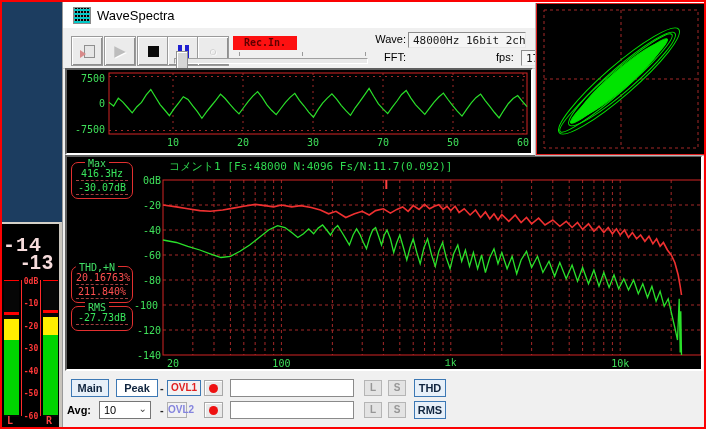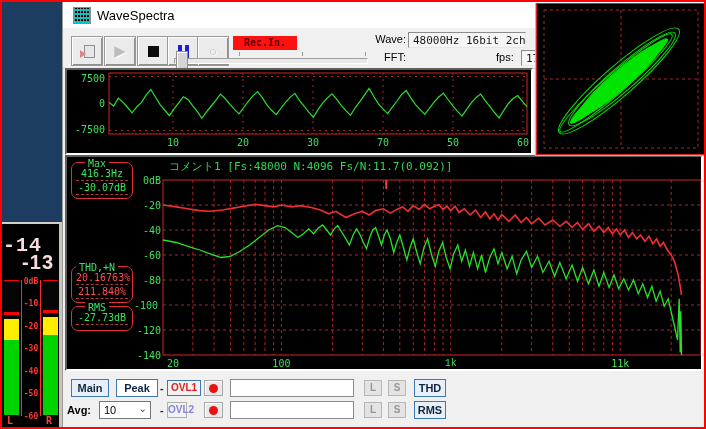--- a/index.html
+++ b/index.html
@@ -226,21 +226,21 @@
           <div class="plot-label" style="left: 64px; top: 93px; width: 30px; text-align: right;">-60</div>
           <div class="plot-label" style="left: 64px; top: 118px; width: 30px; text-align: right;">-80</div>
           <div class="plot-label" style="left: 64px; top: 143px; width: 30px; text-align: center;">-100</div>
           <div class="plot-label" style="left: 64px; top: 168px; width: 30px; text-align: right;">-120</div>
           <div class="plot-label" style="left: 64px; top: 193px; width: 30px; text-align: right;">-140</div>
         </div>
       <div id="sp-xlabels">
           <div class="plot-label" style="left: 94px; top: 201px; width: 24px; text-align: center;">20</div>
           <div class="plot-label" style="left: 202.399px; top: 201px; width: 24px; text-align: center;">100</div>
           <div class="plot-label" style="left: 371.79px; top: 201px; width: 24px; text-align: center; font-family: Liberation Mono, monospace;">1k</div>
-          <div class="plot-label" style="left: 541.18px; top: 201px; width: 24px; text-align: center;">11k</div>
+          <div class="plot-label" style="left: 541.18px; top: 201px; width: 24px; text-align: center;">10k</div>
         </div>
       <svg id="sp-svg" width="634" height="212" style="position:absolute;left:0;top:0">
           <line x1="96" y1="48" x2="634" y2="48" stroke="#a42828" stroke-dasharray="3 3"></line>
           <line x1="96" y1="73" x2="634" y2="73" stroke="#a42828" stroke-dasharray="3 3"></line>
           <line x1="96" y1="98" x2="634" y2="98" stroke="#a42828" stroke-dasharray="3 3"></line>
           <line x1="96" y1="123" x2="634" y2="123" stroke="#a42828" stroke-dasharray="3 3"></line>
           <line x1="96" y1="148" x2="634" y2="148" stroke="#a42828" stroke-dasharray="3 3"></line>
           <line x1="96" y1="173" x2="634" y2="173" stroke="#a42828" stroke-dasharray="3 3"></line>
           <line x1="125.8282038029738" y1="23" x2="125.8282038029738" y2="198" stroke="#a42828" stroke-dasharray="3 3"></line>
           <line x1="146.9916512019161" y1="23" x2="146.9916512019161" y2="198" stroke="#a42828" stroke-dasharray="3 3"></line>

